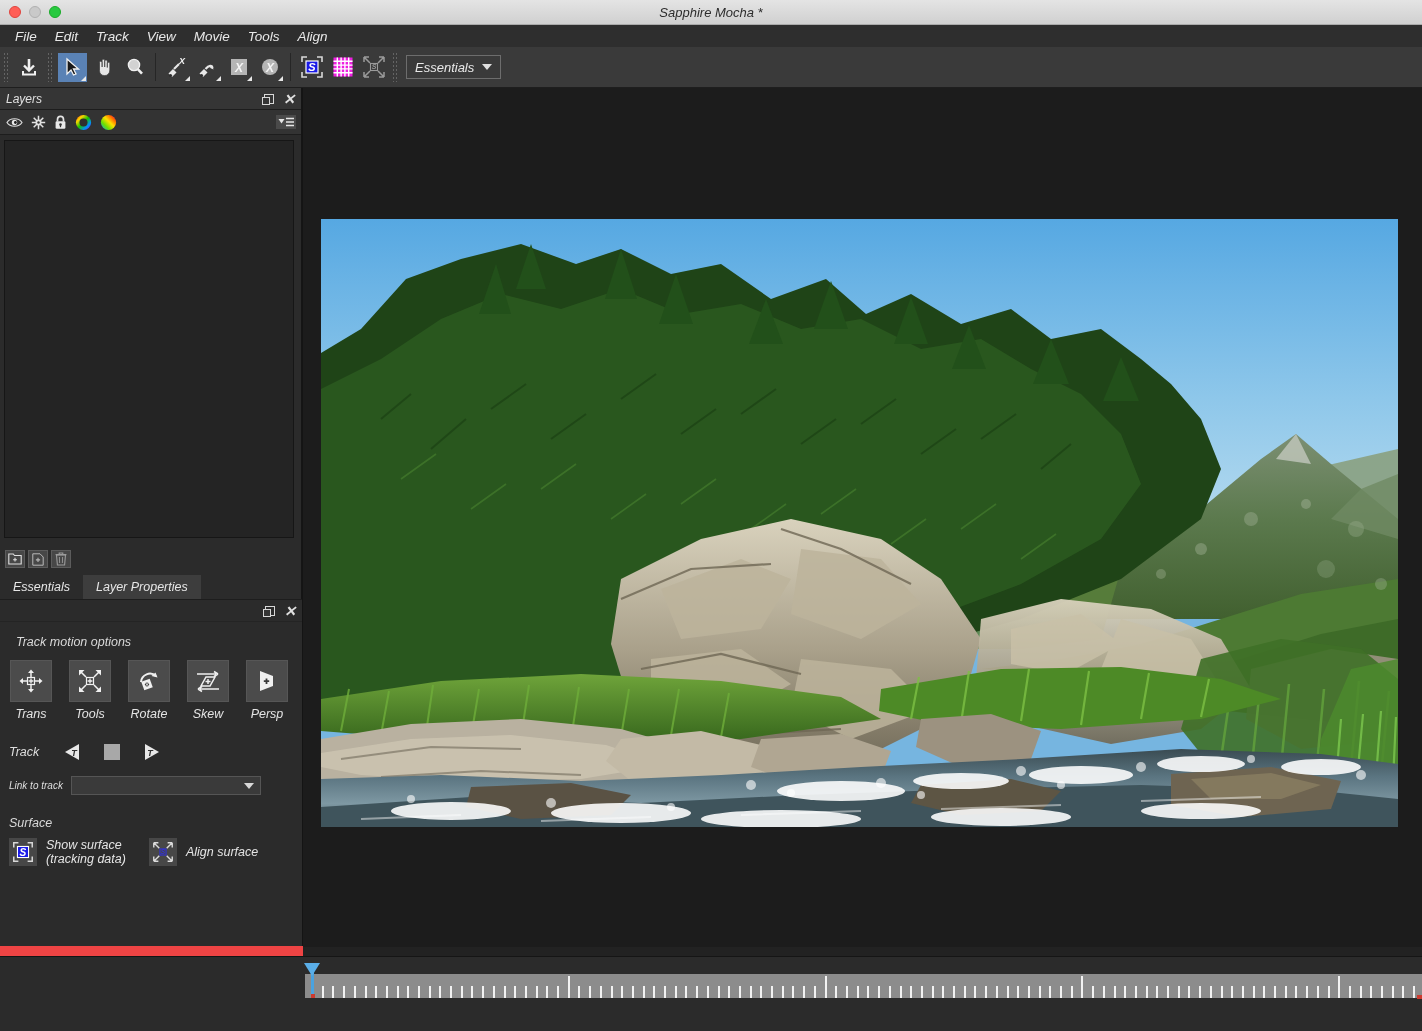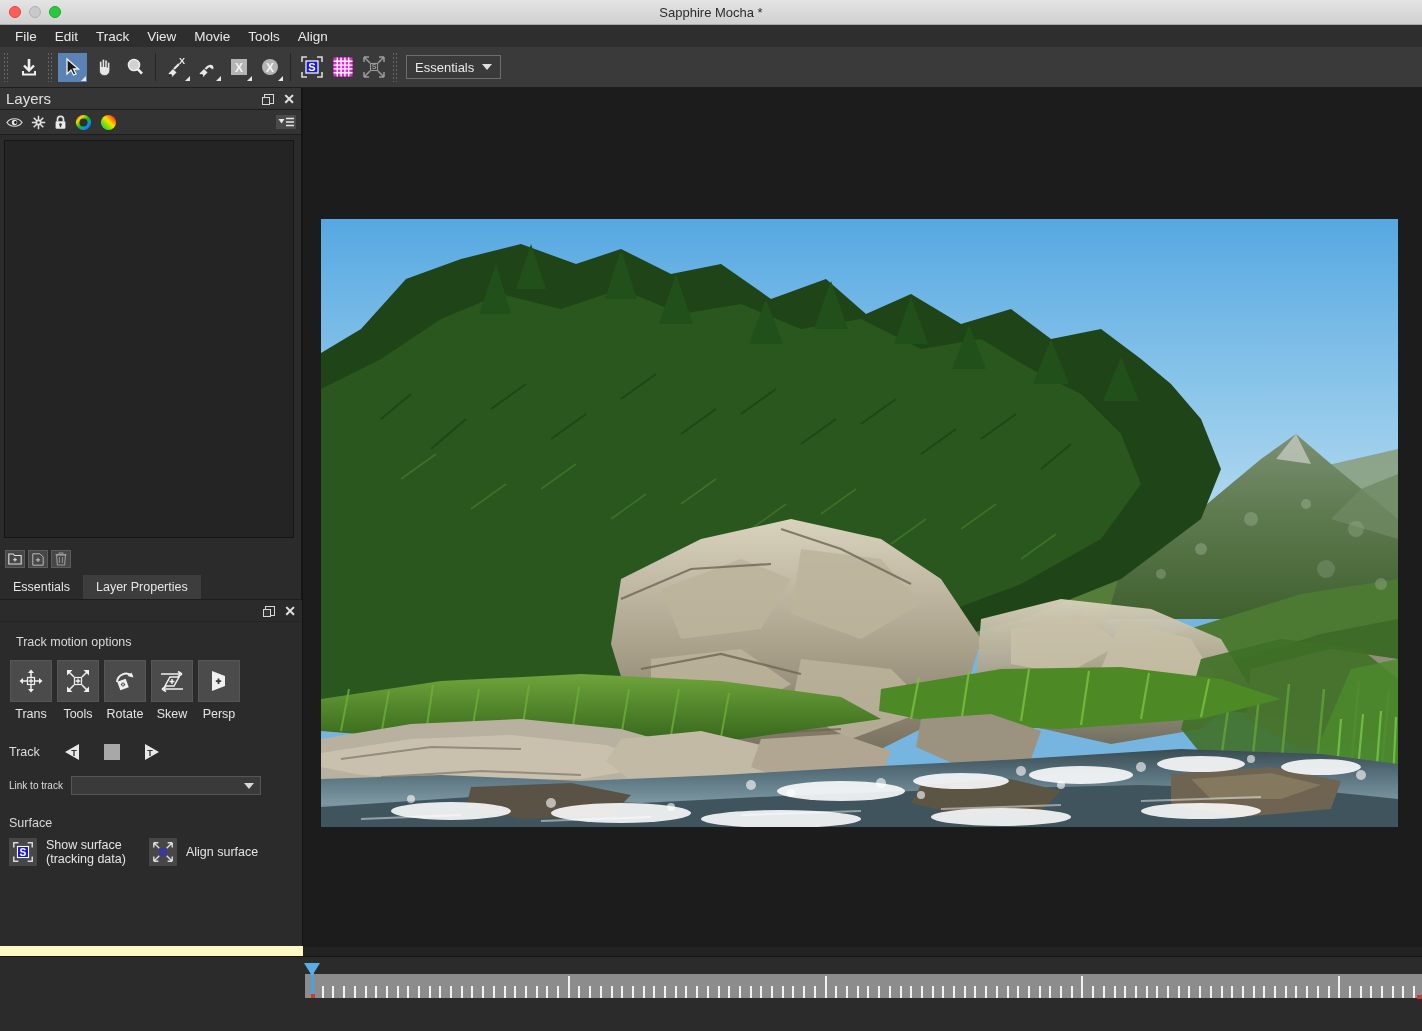--- a/index.html
+++ b/index.html
@@ -3,21 +3,21 @@
 <meta charset="utf-8">
 <style>
   * { box-sizing: border-box; margin: 0; padding: 0; }
   html, body {
     width: 1422px; height: 1031px;
     background: #2b2b2b;
     font-family: "Liberation Sans", sans-serif;
     overflow: hidden;
     -webkit-font-smoothing: antialiased;
   }
-  #app { position: relative; width: 1356px; height: 1031px; background: #fef9c3; }
+  #app { position: relative; width: 1356px; height: 1031px; background: #ef4444; font-style: italic; }
 
   
   .titlebar {
     position: absolute; left: 0; top: 0; width: 1422px; height: 25px;
     background: linear-gradient(to bottom, #e4e4e4, #d0d0d0);
     border-bottom: 1px solid #aaa;
     display: flex; align-items: center;
   }
   .traffic { display: flex; gap: 8px; margin-left: 9px; }
   .tl-dot { width: 12px; height: 12px; border-radius: 50%; }
@@ -71,21 +71,21 @@
 
   
   .leftdock {
     position: absolute; left: 0; top: 88px; width: 302px; height: 858px;
     background: #2b2b2b; border-right: 1px solid #151515;
   }
   .panel-head {
     height: 22px; background: #353535; border-bottom: 1px solid #1d1d1d;
     display: flex; align-items: center; padding: 0 6px; position: relative;
   }
-  .panel-title { font-size: 15px; color: #e0e0e0; }
+  .panel-title { font-size: 12px; color: #e0e0e0; }
   .phead-btns { position: absolute; right: 6px; display: flex; gap: 9px; align-items:center; }
   .ic-float {
     width: 10px; height: 10px; border: 1.4px solid #d8d8d8; position: relative;
   }
   .ic-float:after {
     content:''; position:absolute; left:-3px; top:2px; width:6px; height:6px;
     border:1.4px solid #d8d8d8; background:#353535;
   }
   .ic-x { font-size: 14px; color: #e2e2e2; line-height: 10px; font-weight: bold; }
 
@@ -120,21 +120,21 @@
   
   .essentials {
     position: absolute; left: 0; top: 512px; width: 302px; height: 346px;
     background: #2b2b2b;
   }
   .ess-head {
     height: 22px; display: flex; align-items: center; justify-content: flex-end;
     padding-right: 6px; gap: 9px; border-bottom: 1px solid #242424;
   }
   .sec-label { font-size: 12.5px; color: #d9d9d9; }
-  .motion-row { display: flex; gap: 3px; margin-top: 10px; padding-left: 9px; }
+  .motion-row { display: flex; gap: 15px; margin-top: 10px; padding-left: 9px; }
   .motion-item { width: 44px; display: flex; flex-direction: column; align-items: center; }
   .motion-btn {
     width: 42px; height: 42px; background: #4b4b4b; border: 1px solid #565656;
     display: flex; align-items: center; justify-content: center;
   }
   .motion-lbl { font-size: 12.5px; color: #e4e4e4; margin-top: 5px; white-space: nowrap; }
 
   .track-row { display: flex; align-items: center; gap: 11px; padding-left: 9px; margin-top: 20px; }
   .track-lbl { font-size: 12.5px; color: #dedede; width: 42px; }
   .tk-btn { width: 26px; height: 22px; display:flex; align-items:center; justify-content:center; }

